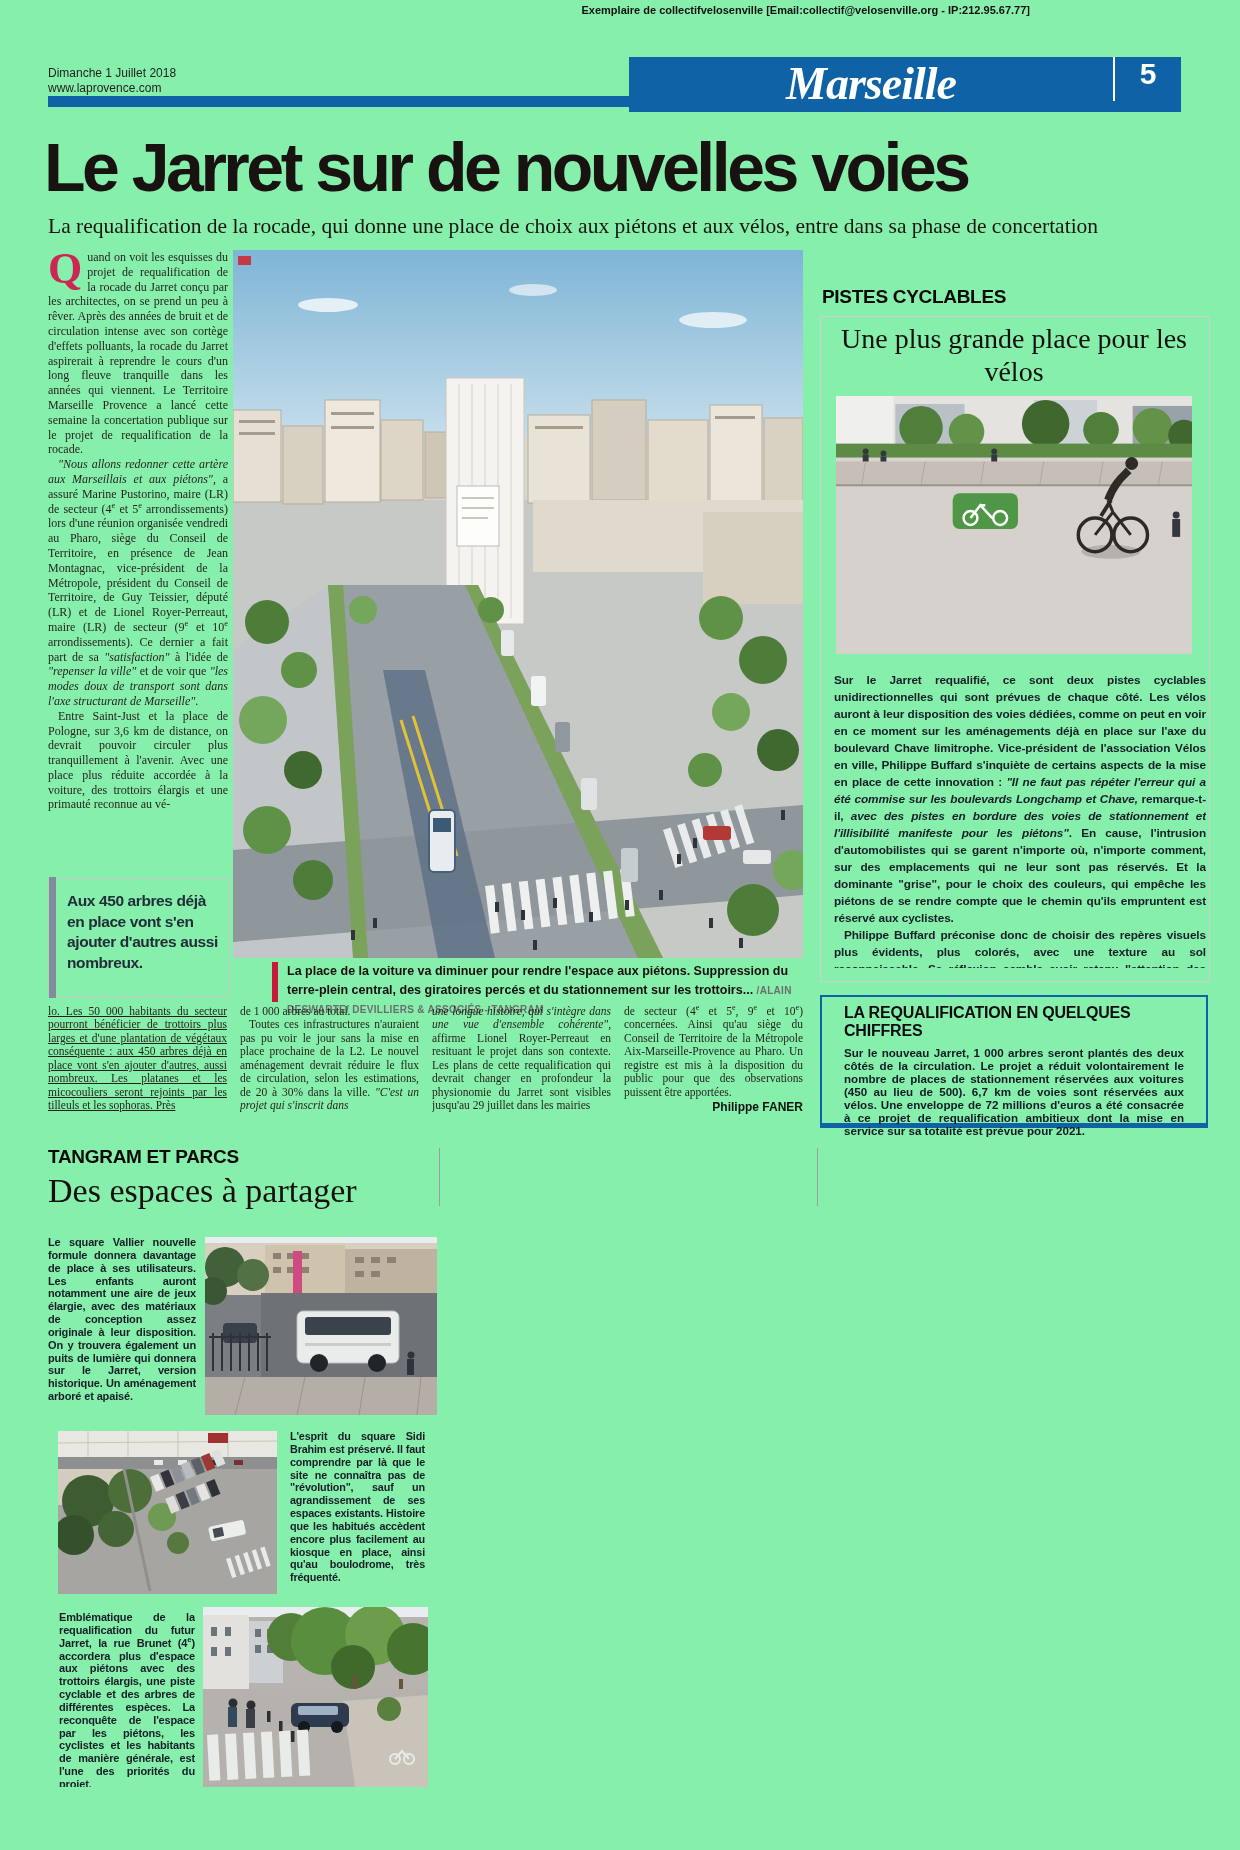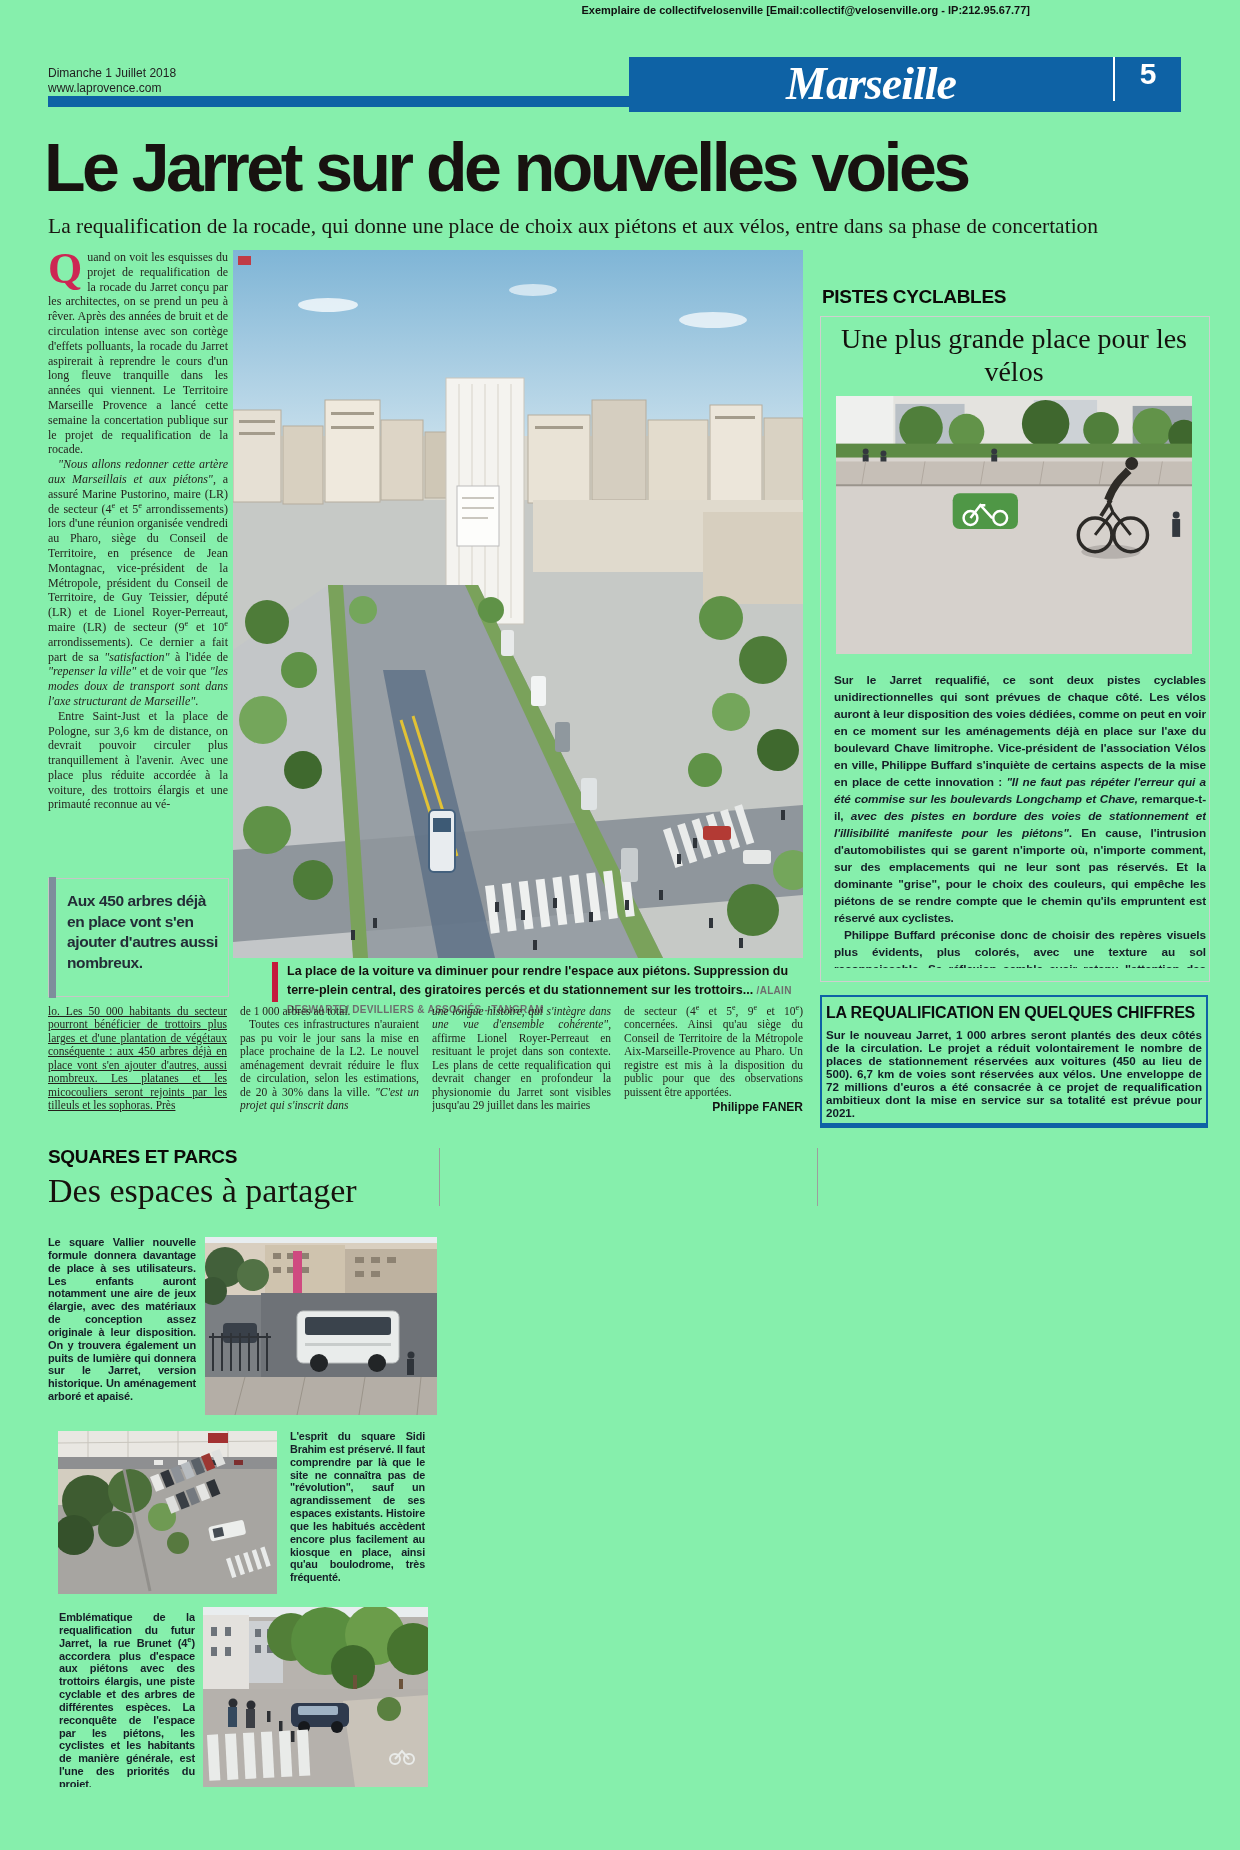--- a/index.html
+++ b/index.html
@@ -65,21 +65,21 @@
                    font-family:"Liberation Serif",serif;font-size:28px;line-height:33px;color:#14100d;}
   .fig-bike{left:836px;top:396px;width:356px;height:258px;}
   .sans-body{font-weight:600;font-size:11.8px;line-height:17px;letter-spacing:-.1px;
              text-align:justify;color:#161e27;hyphens:auto;-webkit-hyphens:auto;}
   .pistes-text{left:834px;top:672px;width:372px;height:296px;overflow:hidden;}
   .pistes-text p{margin:0;}
   .pistes-text p.ind{text-indent:10px;}
 
   
   .chiffres-box{left:820px;top:995px;width:388px;height:133px;border:2px solid #0e62a5;
-                border-bottom-width:5px;box-sizing:border-box;padding:7px 4px;}
+                border-bottom-width:5px;box-sizing:border-box;padding:7px 22px;}
   .chiffres-title{font-weight:800;font-size:16px;letter-spacing:-.2px;color:#0b0c10;margin-bottom:6px;}
   .chiffres-body{font-weight:600;font-size:11.6px;line-height:13px;text-align:justify;color:#101b26;}
 
   
   .squares-kicker{left:48px;top:1146px;}
   .squares-headline{left:48px;top:1172px;width:500px;font-family:"Liberation Serif",serif;
                     font-size:34px;line-height:38px;color:#17110d;}
   .sq-col{font-weight:600;font-size:11px;line-height:12.85px;letter-spacing:-.15px;
           text-align:justify;color:#161e27;overflow:hidden;hyphens:auto;-webkit-hyphens:auto;}
   .text-vallier{left:48px;top:1236px;width:148px;height:188px;}
@@ -338,21 +338,21 @@
   <div class="abs sans-body pistes-text">
     <p><span>Sur le Jarret requalifié, ce sont deux pistes cyclables unidirectionnelles qui sont prévues de chaque côté. Les vélos auront à leur disposition des voies dédiées, comme on peut en voir en ce moment sur les aménagements déjà en place sur l'axe du boulevard Chave limitrophe. Vice-président de l'association Vélos en ville, Philippe Buffard s'inquiète de certains aspects de la mise en place de cette innovation : </span><span class="it">"Il ne faut pas répéter l'erreur qui a été commise sur les boulevards Longchamp et Chave, </span><span>remarque-t-il, </span><span class="it">avec des pistes en bordure des voies de stationnement et l'illisibilité manifeste pour les piétons"</span><span>. En cause, l'intrusion d'automobilistes qui se garent n'importe où, n'importe comment, sur des emplacements qui ne leur sont pas réservés. Et la dominante "grise", pour le choix des couleurs, qui empêche les piétons de se rendre compte que le chemin qu'ils empruntent est réservé aux cyclistes.</span></p>
     <p class="ind">Philippe Buffard préconise donc de choisir des repères visuels plus évidents, plus colorés, avec une texture au sol reconnaissable. Sa réflexion semble avoir retenu l'attention des personnes présentes lors de l'assemblée qui s'est tenue, vendredi, à l'occasion de la réunion de concertation avec les associations et les habitants. Ce qui ne veut pas dire pour autant qu'elle sera suivie d'effets.</p>
   </div>
 
   <div class="abs chiffres-box">
     <div class="chiffres-title">LA REQUALIFICATION EN QUELQUES CHIFFRES</div>
     <div class="chiffres-body">Sur le nouveau Jarret, 1 000 arbres seront plantés des deux côtés de la circulation. Le projet a réduit volontairement le nombre de places de stationnement réservées aux voitures (450 au lieu de 500). 6,7 km de voies sont réservées aux vélos. Une enveloppe de 72 millions d'euros a été consacrée à ce projet de requalification ambitieux dont la mise en service sur sa totalité est prévue pour 2021.</div>
   </div>
 
-  <div class="abs kicker squares-kicker">SQUARES ET PARCS</div>
+  <div class="abs kicker squares-kicker">TANGRAM ET PARCS</div>
   <div class="abs squares-headline">Des espaces à partager</div>
 
   <div class="abs sq-col text-vallier">Le square Vallier nouvelle formule donnera davantage de place à ses utilisateurs. Les enfants auront notamment une aire de jeux élargie, avec des matériaux de conception assez originale à leur disposition. On y trouvera également un puits de lumière qui donnera sur le Jarret, version historique. Un aménagement arboré et apaisé.</div>
 
   <figure class="abs fig-van fig">
     <svg viewBox="0 0 232 178" preserveAspectRatio="none">
       <rect width="232" height="178" fill="#7b7f83"></rect>
       <rect width="232" height="6" fill="#e8edf0"></rect>
       <rect x="0" y="6" width="232" height="52" fill="#d9cfc0"></rect>
       <rect x="60" y="8" width="80" height="50" fill="#cfc3ae"></rect>

